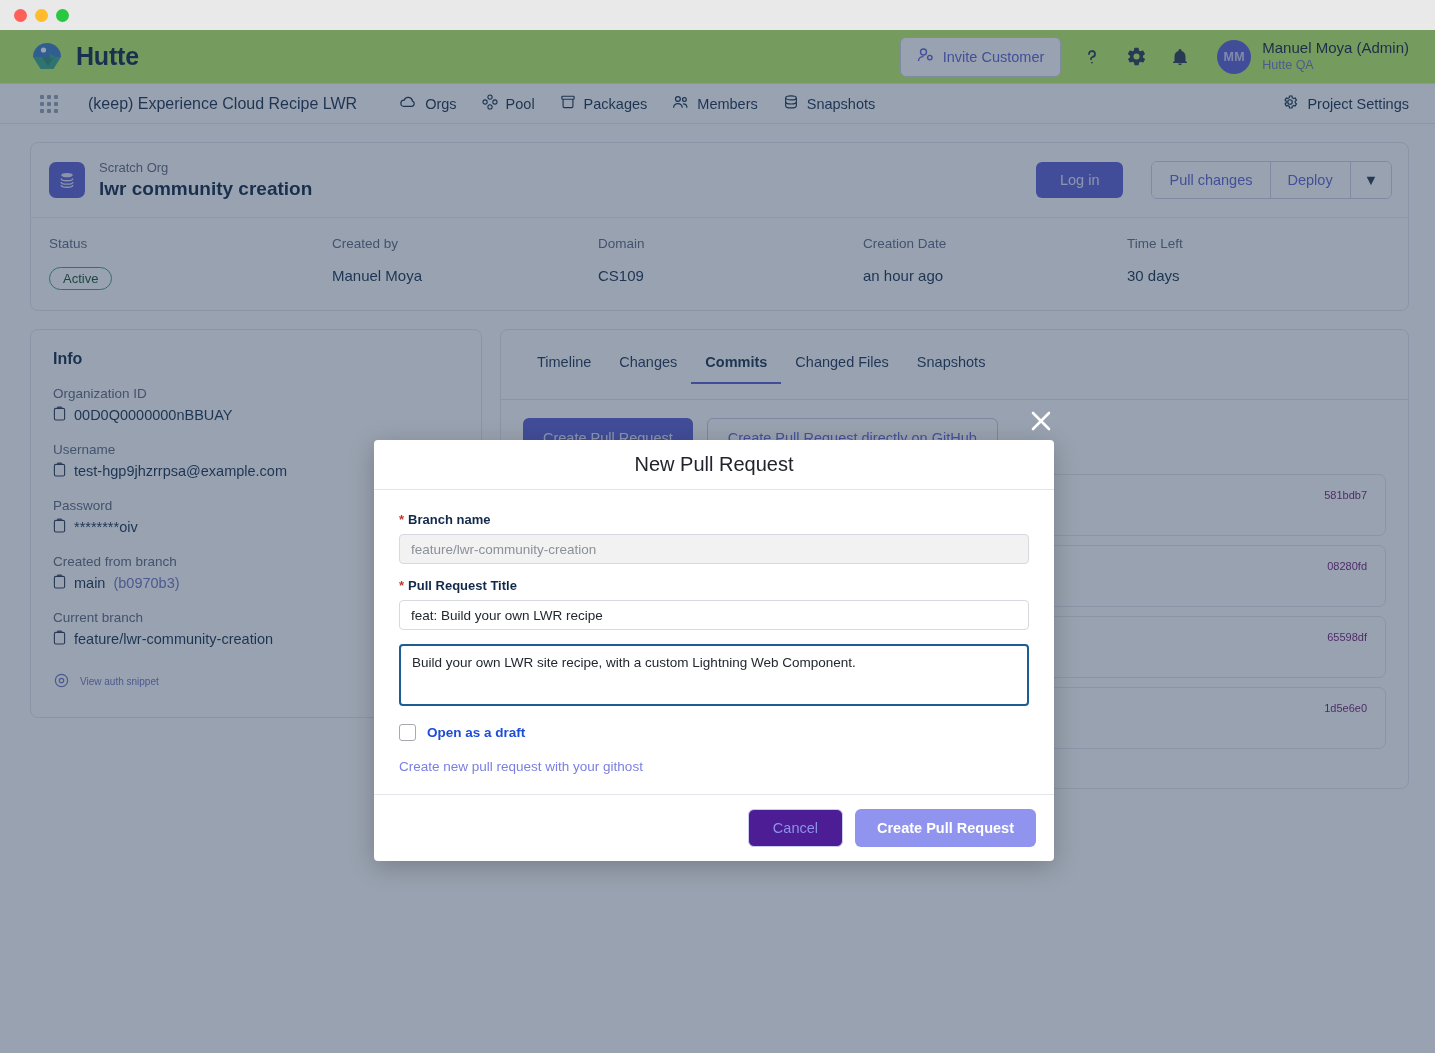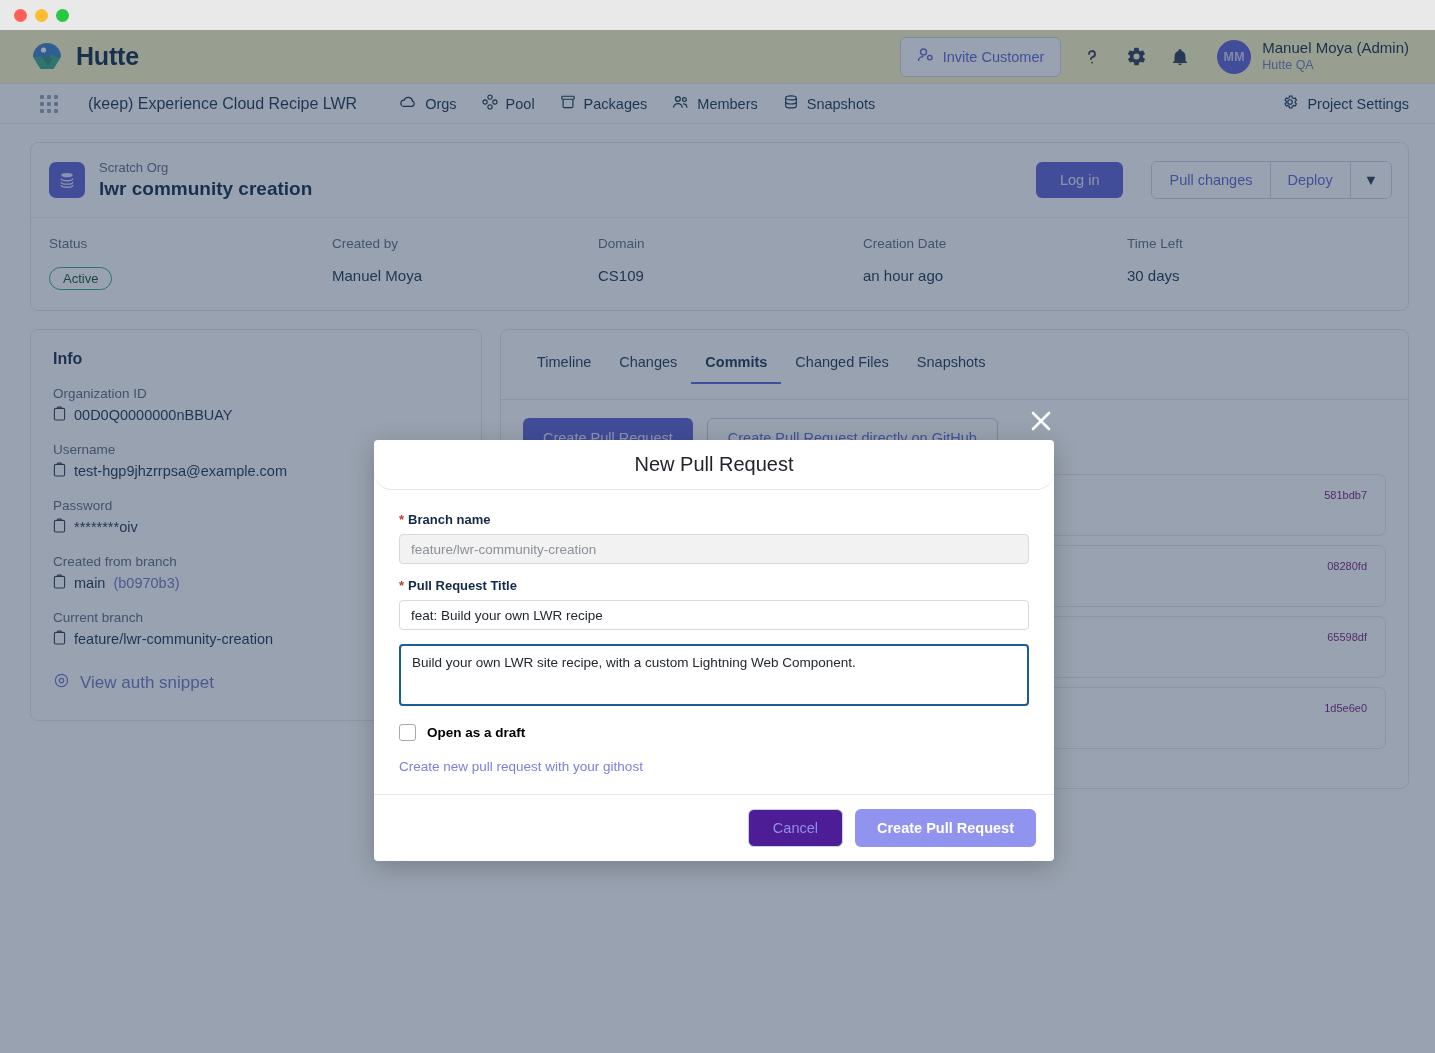--- a/index.html
+++ b/index.html
@@ -27,21 +27,21 @@
   .dot.green { background: #28c840; }
 
   
   .page {
     position: absolute; top: 30px; left: 0;
     width: 1435px; height: 1023px;
     background: #ffffff;
   }
   
   .appbar {
-    height: 54px; background: #fef9c3;
+    height: 54px; background: #bef264;
     display: flex; align-items: center;
     padding: 0 26px 0 30px;
     border-bottom: 1px solid #e7e9ee;
   }
   .brand { display: flex; align-items: center; gap: 12px; }
   .logo-mark { width: 34px; height: 34px; position: relative; }
   .brand-name {
     font-size: 25px; font-weight: 600; color: #0e2a47; letter-spacing: -0.2px;
   }
   .appbar-right {
@@ -126,21 +126,21 @@
   .info-block { margin-bottom: 18px; }
   .info-label { font-size: 13.5px; color: #5c6a81; margin-bottom: 5px; }
   .info-value {
     display: flex; align-items: center; gap: 8px;
     font-size: 14.5px; color: #16304f;
   }
   .info-value .hash { color: #6f76c4; }
   .copy-ic { color: #2b3a55; flex: 0 0 auto; }
   .auth-link {
     display: flex; align-items: center; gap: 10px; margin-top: 24px;
-    font-size: 17px; color: #6f76c4; cursor: pointer;
+    font-size: 10px; color: #6f76c4; cursor: pointer;
   }
 
   .right-card { flex: 1; padding: 0 0 16px 0; min-height: 460px; }
   .tabs { display: flex; gap: 0; padding: 16px 22px 16px 22px; border-bottom: 1px solid #e4e7ee; }
   .tab {
     font-size: 14.5px; color: #1b3455; padding: 8px 14px 12px 14px; cursor: pointer;
     border-bottom: 2px solid transparent; margin-bottom: -1px;
   }
   .tab.active { font-weight: 700; color: #16304f; border-bottom-color: #5a5fd1; }
   .pr-actions { display: flex; gap: 14px; padding: 18px 22px 10px 22px; }
@@ -176,21 +176,20 @@
   
   .modal {
     position: absolute; left: 374px; top: 440px; width: 680px;
     background: #fff; border-radius: 4px; z-index: 20;
     box-shadow: 0 6px 26px rgba(0,0,0,.22);
     display: flex; flex-direction: column;
   }
   .modal-head {
     height: 50px; display: flex; align-items: center; justify-content: center;
     border-bottom: 1px solid #e3e5ea;
-    border-radius: 18px;
   }
   .modal-title { font-size: 20px; color: #21242b; }
   .modal-body { padding: 22px 25px 20px 25px; }
   .field { margin-bottom: 14px; }
   .field-label {
     font-size: 13px; font-weight: 700; color: #12294a; margin-bottom: 7px;
     display: flex; align-items: baseline; gap: 4px;
   }
   .req { color: #c0392b; font-size: 13px; font-weight: 700; }
   .input {
@@ -202,21 +201,21 @@
   .textarea {
     width: 100%; height: 62px; border: 2px solid #1b5d94; border-radius: 4px;
     padding: 8px 11px; font-size: 13.5px; color: #23282f; resize: none;
     font-family: "Liberation Sans", sans-serif; line-height: 1.35;
   }
   .check-row { display: flex; align-items: center; gap: 11px; margin: 14px 0 18px 0; }
   .checkbox {
     width: 17px; height: 17px; border: 1px solid #a6a9b0; border-radius: 3px; background: #fff;
     cursor: pointer;
   }
-  .check-label { font-size: 13.5px; font-weight: 700; color: #000000; }
+  .check-label { font-size: 13.5px; font-weight: 700; color: #1d4ed8; }
   .ghost-link { font-size: 13.5px; color: #7b80e0; cursor: pointer; }
   .modal-foot {
     border-top: 1px solid #e3e5ea; padding: 14px 18px;
     display: flex; justify-content: flex-end; gap: 12px;
   }
   .btn-cancel {
     background: #4c1d95; color: #8d92e8; border: 1px solid #c9cdf0; border-radius: 6px;
     font-size: 14.5px; padding: 10px 24px; cursor: pointer;
   }
   .btn-create {

